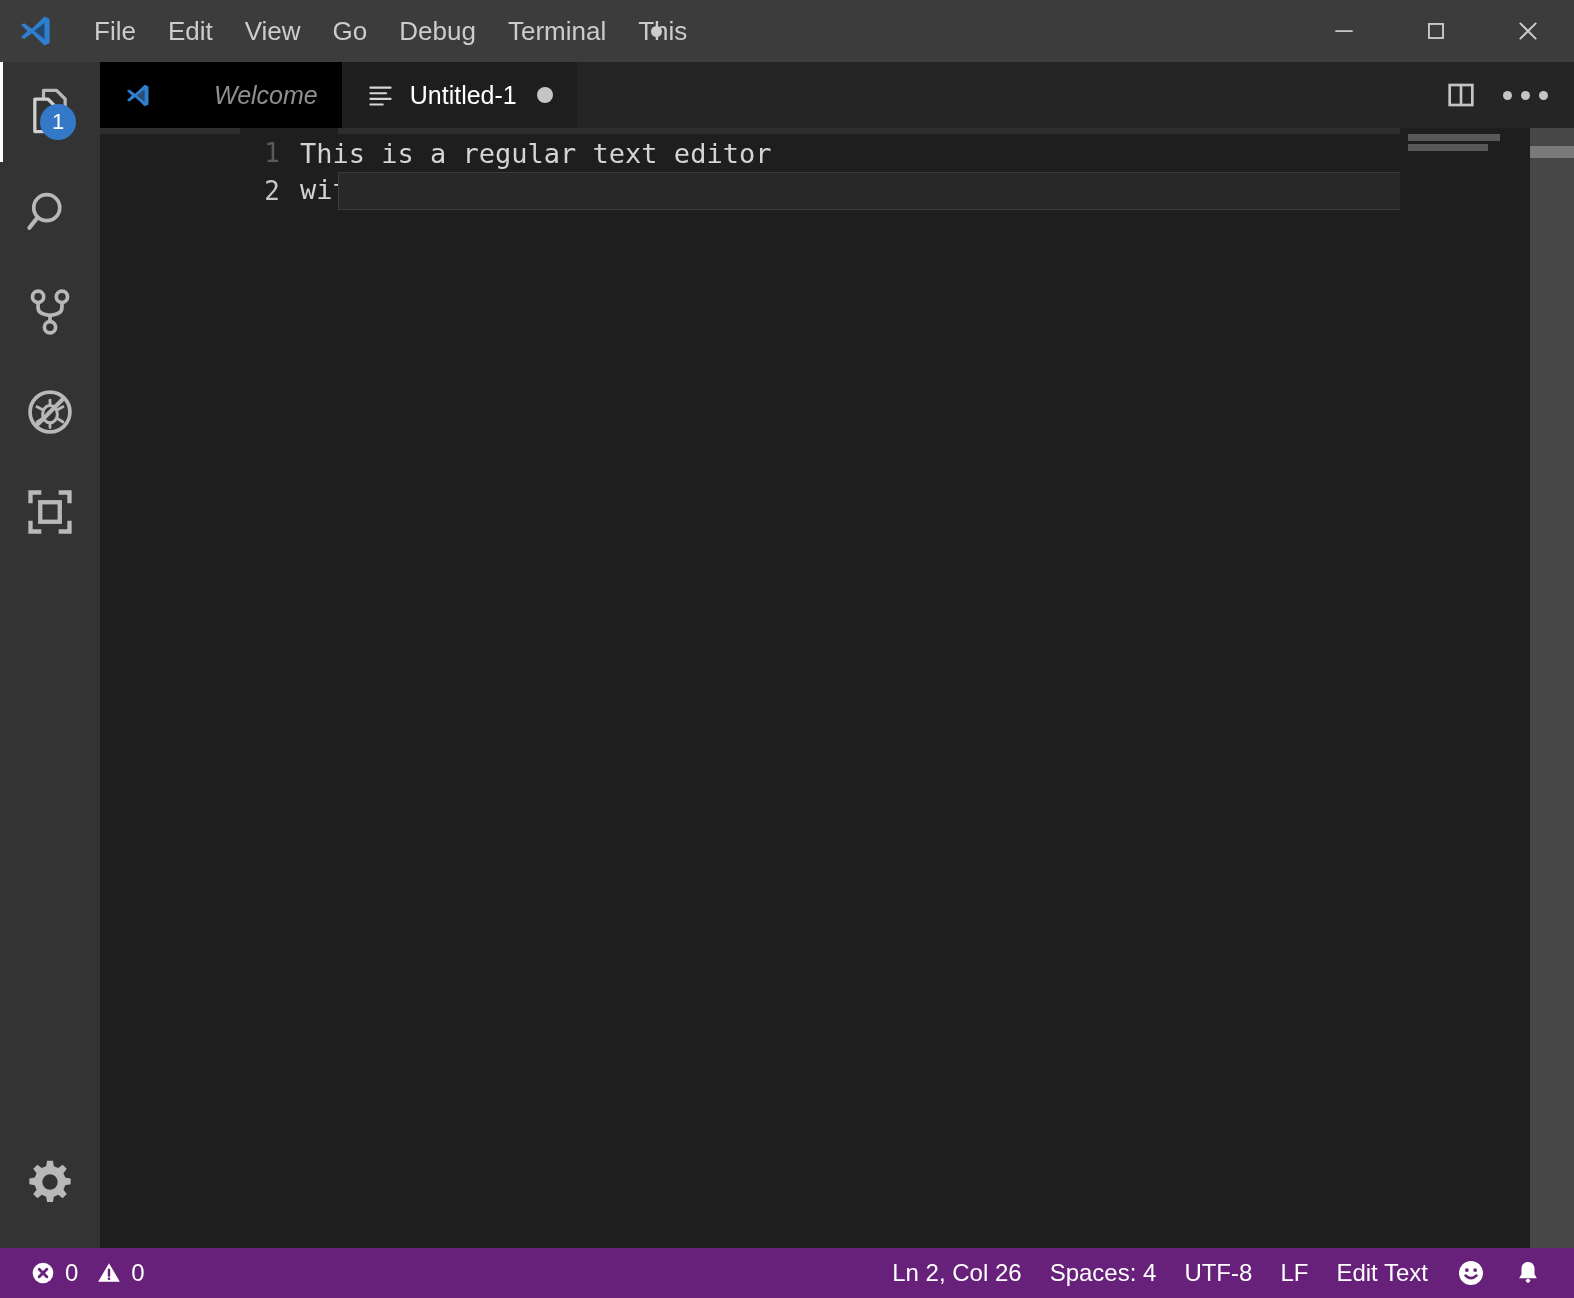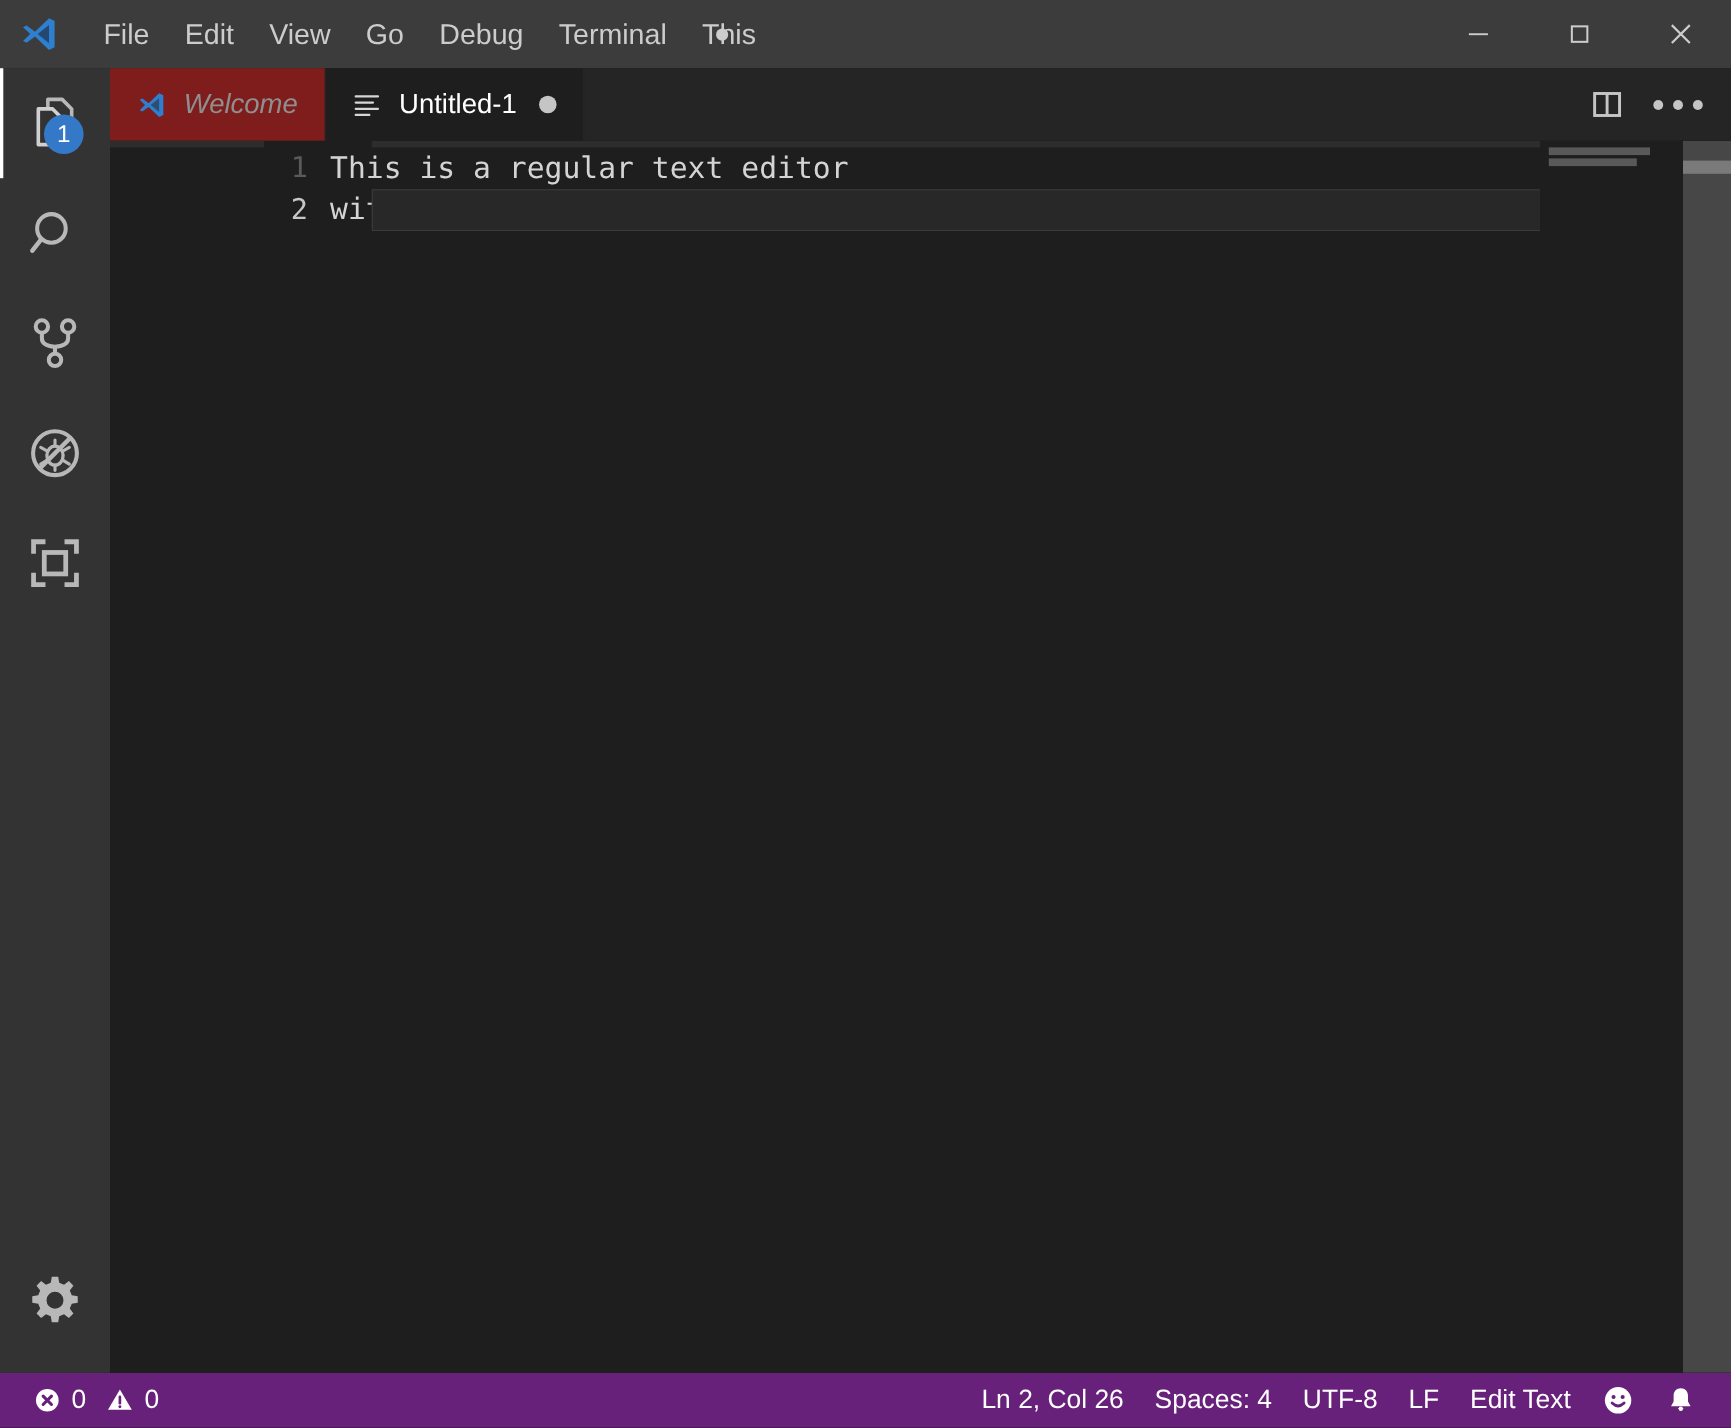--- a/index.html
+++ b/index.html
@@ -117,21 +117,21 @@
   .tab {
     display: flex; align-items: center;
     padding: 0 24px;
     height: 66px;
     color: #8f8f8f;
     font-size: 25px;
     cursor: default;
     border-right: 1px solid #252526;
     white-space: nowrap;
   }
-  .tab.inactive { background: #7f1d1d; font-style: italic; }
+  .tab.inactive { background: #000000; font-style: italic; gap: 47px; }
   .tab.active { background: #1e1e1e; color: #ffffff; }
   .tab-icon { margin-right: 16px; display: flex; align-items: center; }
   .tab-dot {
     width: 16px; height: 16px; border-radius: 50%;
     background: #c5c5c5; margin-left: 20px; flex: 0 0 16px;
   }
   .tab-actions {
     margin-left: auto;
     display: flex; align-items: center;
     padding-right: 22px;

